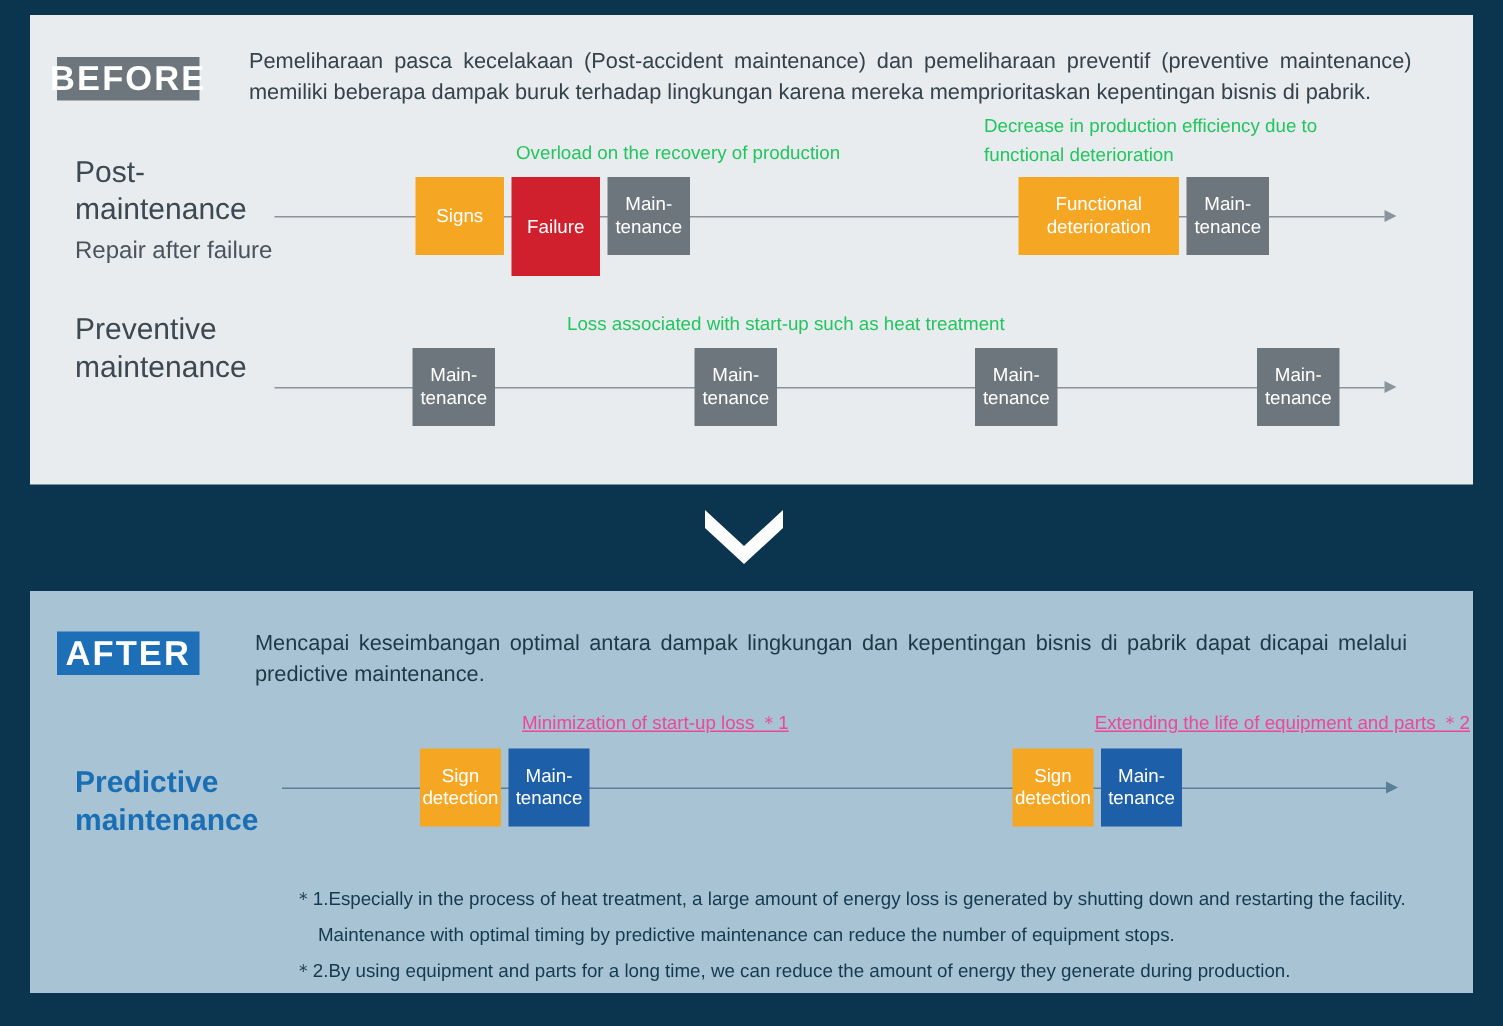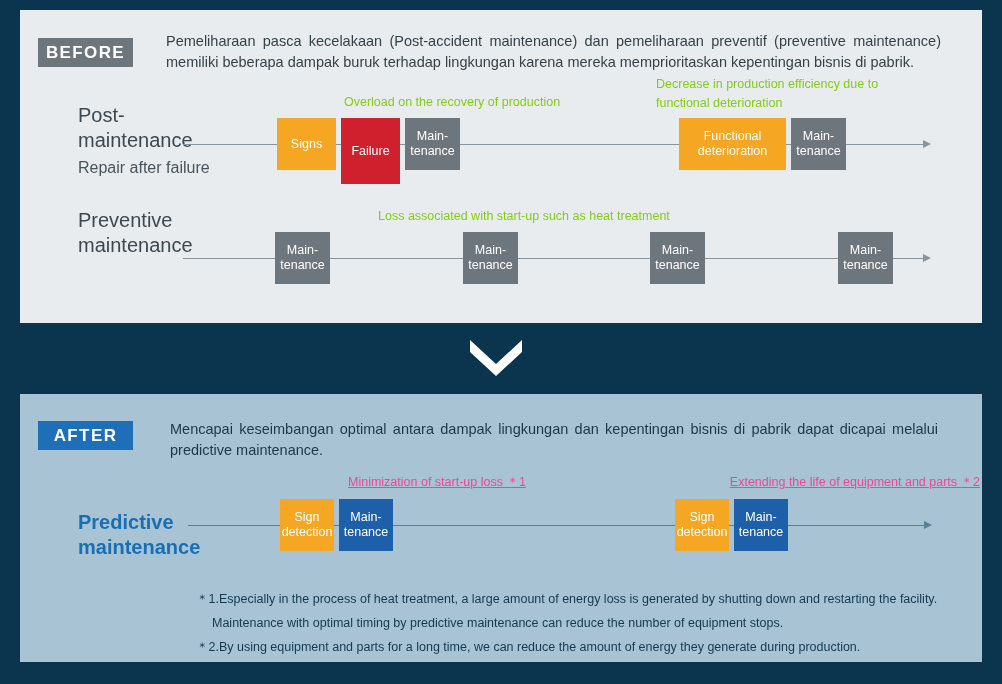--- a/index.html
+++ b/index.html
@@ -35,21 +35,21 @@
   }
 
   
   .badge {
     position: absolute;
     display: flex;
     align-items: center;
     justify-content: center;
     color: #ffffff;
     font-weight: bold;
-    font-size: 17px;
+    font-size: 23px;
     letter-spacing: 1.4px;
   }
   .badge-before {
     left: 38px; top: 38px;
     width: 95px; height: 29px;
     background: #6e767d;
   }
   .badge-after {
     left: 38px; top: 421px;
     width: 95px; height: 29px;
@@ -61,21 +61,21 @@
     position: absolute;
     font-size: 14.5px;
     line-height: 21px;
     color: #36424a;
     text-align: justify;
   }
   .intro-before { left: 166px; top: 31px; width: 775px; }
   .intro-after  { left: 170px; top: 419px; width: 768px; color: #1d3847; }
 
   
-  .rowlabel { position: absolute; margin-left: 28px; }
+  .rowlabel { position: absolute; }
   .rowlabel .title {
     font-size: 20px;
     line-height: 25px;
     color: #3d4850;
     font-weight: 400;
   }
   .rowlabel .sub {
     font-size: 16px;
     line-height: 17px;
     color: #4a545c;
@@ -121,21 +121,21 @@
   .box.orange { background: #f5a623; }
   .box.red    { background: #d0202e; }
   .box.gray   { background: #6e767d; }
   .box.blue   { background: #1d5fa8; }
 
   
   .caption {
     position: absolute;
     font-size: 12.5px;
     line-height: 19px;
-    color: #84cc16;
+    color: #22c55e;
   }
   .caption.blue { color: #ec4899; text-decoration: underline; }
 
   
   .chevron {
     position: absolute;
     left: 466px;
     top: 338px;
     width: 60px;
     height: 38px;

